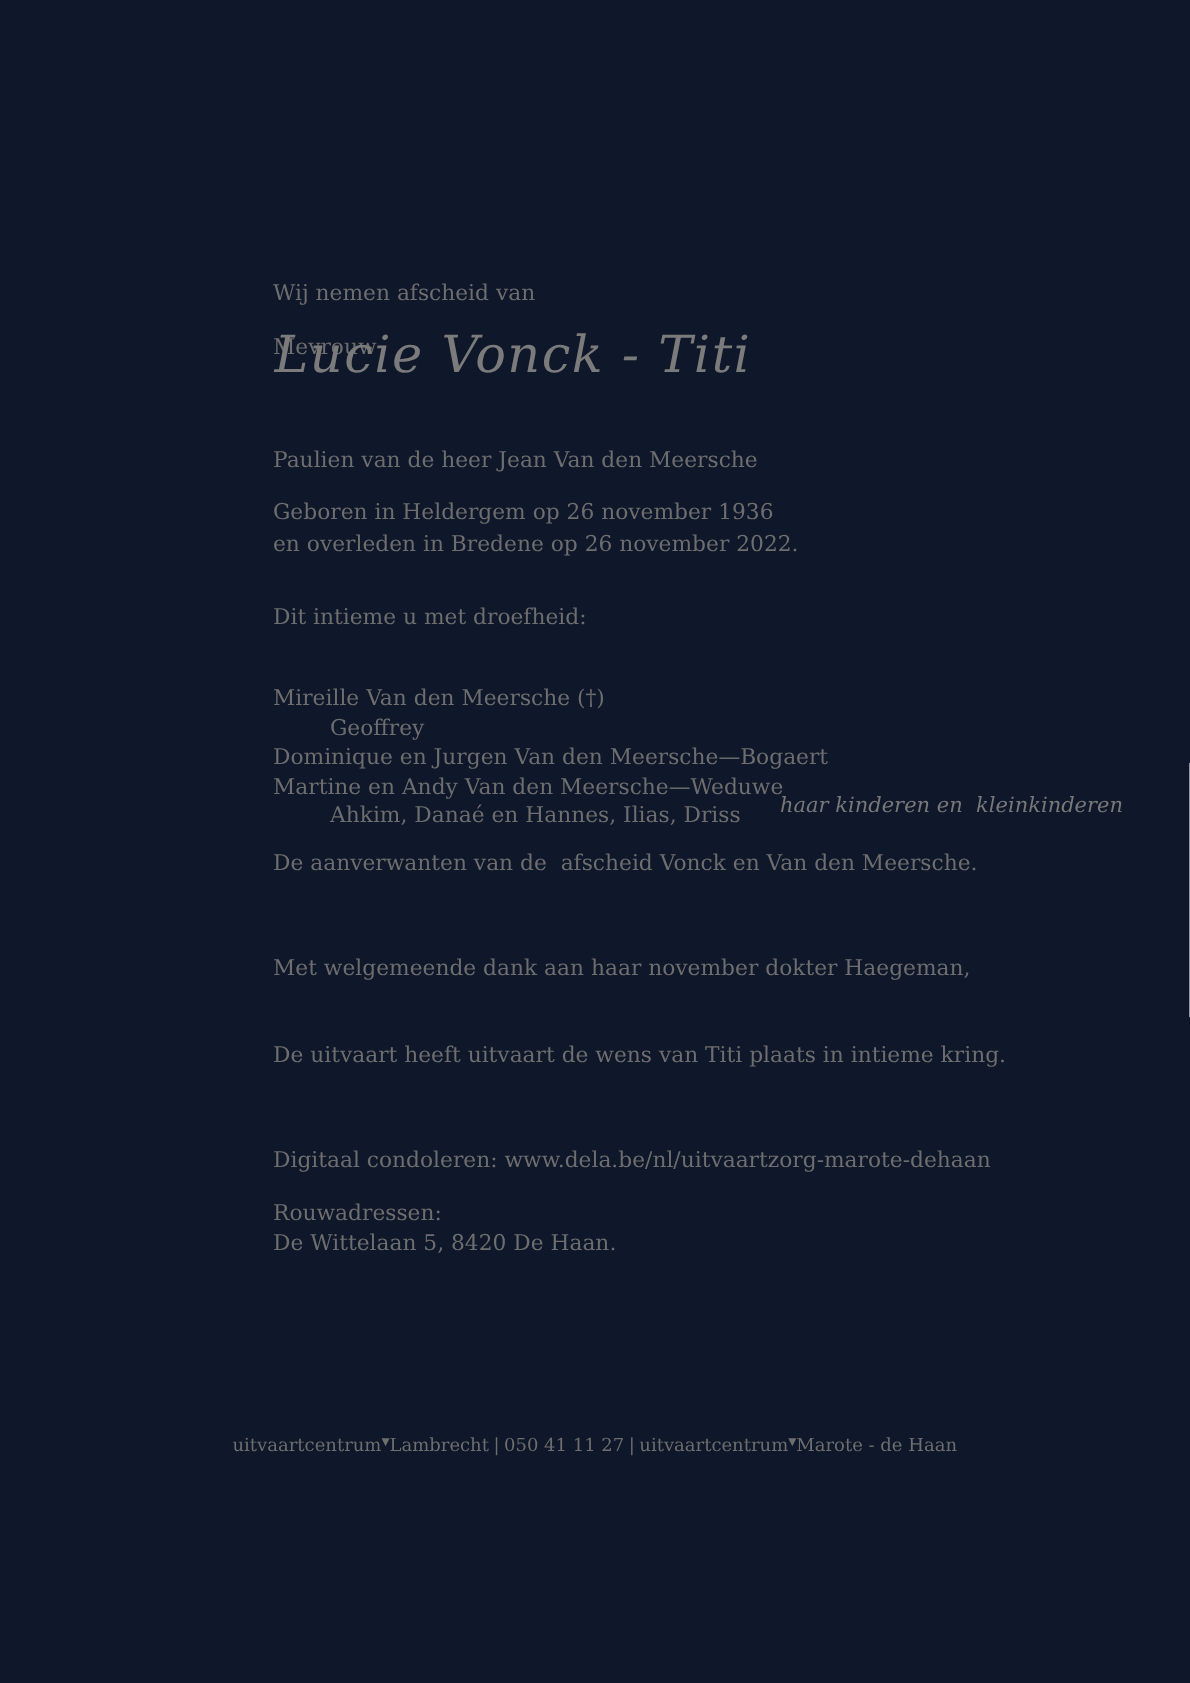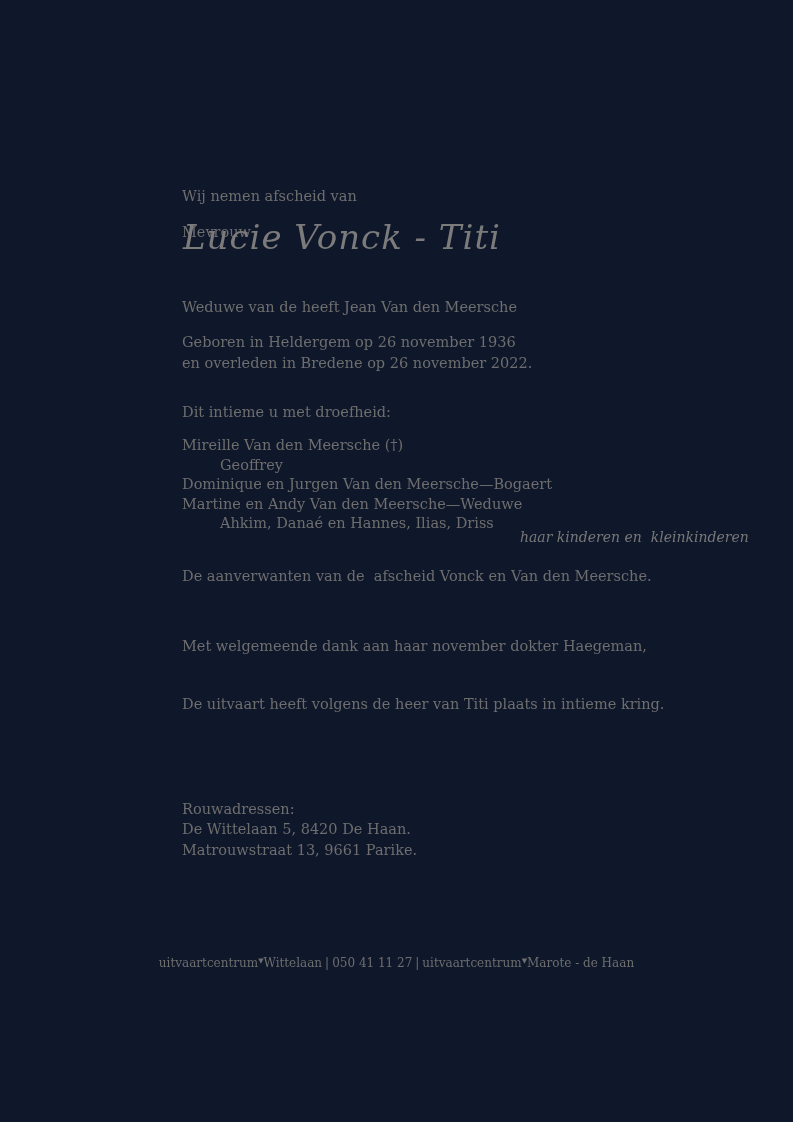--- a/index.html
+++ b/index.html
@@ -30,21 +30,21 @@
     top: 217px;
     font-size: 34px;
     font-style: italic;
     letter-spacing: 1px;
     color: #7b7b7b;
     white-space: pre;
   }
   .family-list {
     position: absolute;
     left: 182px;
-    top: 436px;
+    top: 457px;
   }
   .family-line {
     font-size: 14.5px;
     line-height: 19.5px;
     white-space: pre;
     color: #6e6e6e;
   }
   .family-line.indent {
     padding-left: 38px;
   }
@@ -80,43 +80,43 @@
 <body>
 
 <div class="page">
 
   <div class="line" style="top:186px">Wij nemen afscheid van</div>
 
   <div class="line" style="top:222px">Mevrouw</div>
 
   <div class="name-script">Lucie Vonck - Titi</div>
 
-  <div class="line" style="top:297px">Weduwe van de heeft Jean Van den Meersche</div>
+  <div class="line" style="top:297px">Paulien van de heer Jean Van den Meersche</div>
 
   <div class="line" style="top:332px">Geboren in Heldergem op 26 november 1936</div>
   <div class="line" style="top:353px">en overleden in Bredene op 26 november 2022.</div>
 
   <div class="line" style="top:402px">Dit intieme u met droefheid:</div>
 
   <div class="family-list">
     <div class="family-line">Mireille Van den Meersche (†)</div>
     <div class="family-line indent">Geoffrey</div>
     <div class="family-line">Dominique en Jurgen Van den Meersche—Bogaert</div>
     <div class="family-line">Martine en Andy Van den Meersche—Weduwe</div>
     <div class="family-line indent">Ahkim, Danaé en Hannes, Ilias, Driss</div>
   </div>
 
   <div class="side-note">haar kinderen en  kleinkinderen</div>
 
   <div class="line" style="top:566px">De aanverwanten van de  afscheid Vonck en Van den Meersche.</div>
 
   <div class="line" style="top:636px">Met welgemeende dank aan haar november dokter Haegeman,</div>
 
-  <div class="line" style="top:694px">De uitvaart heeft volgens de heer van Titi plaats in intieme kring.</div>
+  <div class="line" style="top:694px">De uitvaart heeft uitvaart de wens van Titi plaats in intieme kring.</div>
 
+  <div class="line" style="top:764px">Digitaal condoleren: www.dela.be/nl/uitvaartzorg-marote-dehaan</div>
 
   <div class="line" style="top:799px">Rouwadressen:</div>
   <div class="line" style="top:819px">De Wittelaan 5, 8420 De Haan.</div>
-  <div class="line" style="top:840px">Matrouwstraat 13, 9661 Parike.</div>
 
-  <div class="footer"><span>uitvaartcentrum</span><span class="tri">▼</span><span>Wittelaan</span><span class="sep">|</span><span>050 41 11 27</span><span class="sep">|</span><span>uitvaartcentrum</span><span class="tri">▼</span><span>Marote - de Haan</span></div>
+  <div class="footer"><span>uitvaartcentrum</span><span class="tri">▼</span><span>Lambrecht</span><span class="sep">|</span><span>050 41 11 27</span><span class="sep">|</span><span>uitvaartcentrum</span><span class="tri">▼</span><span>Marote - de Haan</span></div>
 
 </div>
 
 </body></html>

